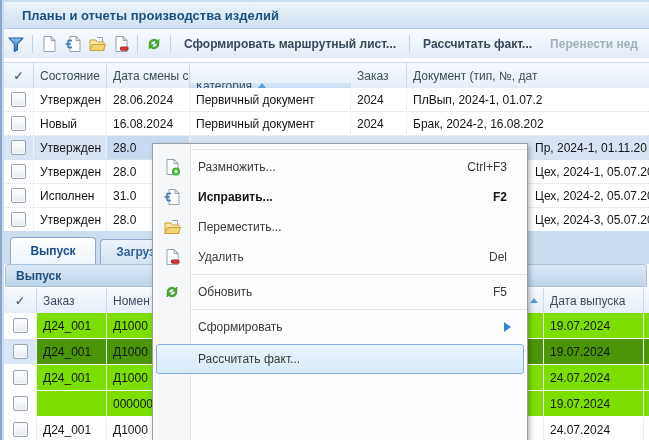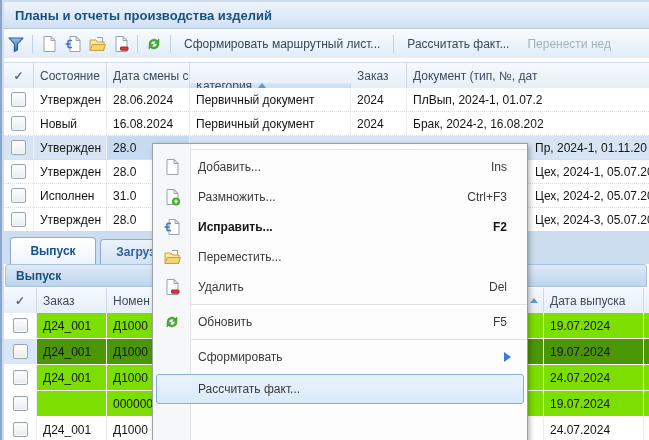--- a/index.html
+++ b/index.html
@@ -6,30 +6,30 @@
   body{width:649px;height:440px;overflow:hidden;background:#aebfd8;
        font-family:"Liberation Sans",sans-serif;font-size:12px;color:#141414;
        position:relative;}
   .frame{position:absolute;left:0;top:0;width:649px;height:440px;
          border-left:2px solid #8ba6ca;box-sizing:border-box;background:#cbddef;}
 
   
   .titlebar{position:absolute;left:2px;right:0;top:2px;height:26px;
             background:linear-gradient(#eef4fb,#cfe0f2);
             border-bottom:1px solid #b5c9e0;display:flex;align-items:center;}
-  .titlebar .t{font-weight:bold;font-size:13px;color:#1a5180;padding-left:11px;}
+  .titlebar .t{font-weight:bold;font-size:13px;color:#1a5180;padding-left:18px;}
 
   
   .toolbar{position:absolute;left:2px;right:0;top:29px;height:29px;
            background:linear-gradient(#f8fbfe,#e2ecf7);
            border-bottom:1px solid #c2d3e6;display:flex;align-items:center;}
   .tbtn{width:24px;height:24px;display:flex;align-items:center;justify-content:center;flex:0 0 auto;}
   .ic{width:18px;height:18px;display:block;}
   .tsep{width:1px;height:18px;background:#c3d2e3;margin:0 4px;flex:0 0 auto;}
-  .tlabel{padding:0 9px;color:#36485a;white-space:nowrap;flex:0 0 auto;}
+  .tlabel{padding:0 9px;color:#36485a;white-space:nowrap;flex:0 0 auto;font-weight:bold;}
   .tlabel.disabled{color:#a2b0bf;}
 
   
   .cell{position:absolute;top:0;bottom:0;display:flex;align-items:center;
         padding:0 6px;overflow:hidden;white-space:nowrap;box-sizing:border-box;}
   .hgrad{background:linear-gradient(#f5f9fd,#e6eef7);}
   .hcell{color:#3c4c5e;border-right:1px solid #ccd9e8;}
   .checkbox{width:13px;height:13px;border:1px solid #9aa5b1;border-radius:2px;
             background:linear-gradient(#ffffff,#e7ebef);box-shadow:inset 0 0 0 1px #f6f8fa;}
   .chk-glyph{color:#5f6b76;font-weight:bold;}
@@ -327,30 +327,20 @@
       <div class="cell b-date">24.07.2024</div>
       <div class="cell b-sliv"></div>
     </div>
   </div>
 
   <div class="cmenu">
     <div class="cm-gutter"></div>
 
     <div class="cm-sep"></div>
 
-    <div class="cm-item">
-      <span class="cm-ic">
-          <svg class="ic" viewBox="0 0 18 18">
-            <path d="M4 1.5h7l4 4v11H4z" fill="#ffffff" stroke="#98a2ae"></path>
-            <path d="M11 1.5v4h4z" fill="#e8eef5" stroke="#98a2ae"></path>
-          </svg>
-        </span>
-      <span class="cm-label">Добавить...</span>
-      <span class="cm-key">Ins</span>
-    </div>
 
     <div class="cm-item">
       <span class="cm-ic">
           <svg class="ic" viewBox="0 0 18 18">
             <path d="M4 1.5h7l4 4v11H4z" fill="#ffffff" stroke="#98a2ae"></path>
             <path d="M11 1.5v4h4z" fill="#e8eef5" stroke="#98a2ae"></path>
             <circle cx="13" cy="13.5" r="4" fill="#3fae2a"></circle>
             <path d="M13 11.6v3.8M11.1 13.5h3.8" stroke="#ffffff" stroke-width="1.4"></path>
           </svg>
         </span>

